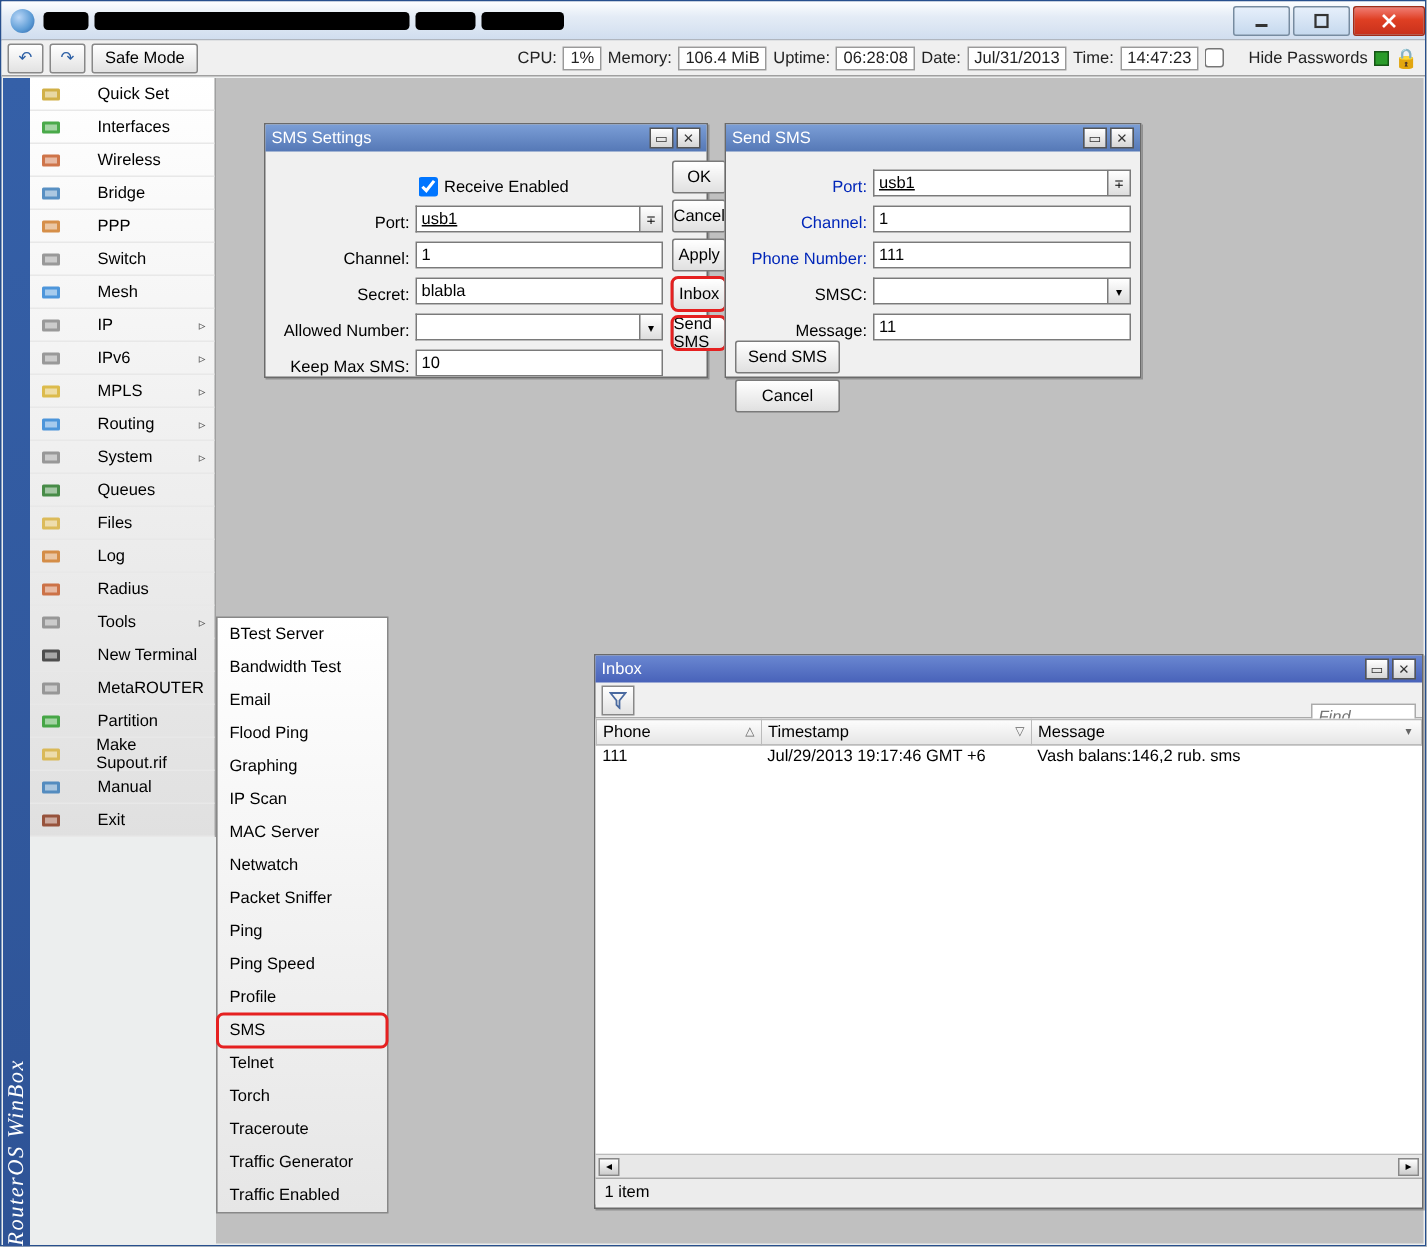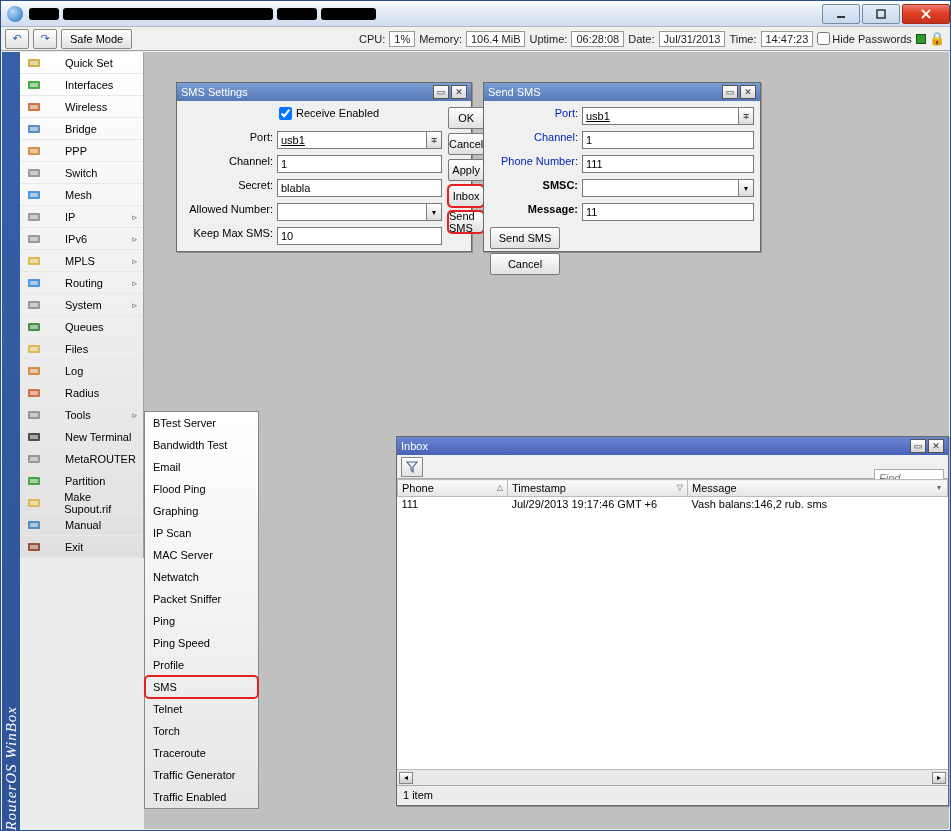--- a/index.html
+++ b/index.html
@@ -14,21 +14,21 @@
 .titlebar .wbtn { width: 38px; height: 20px; display: flex; align-items: center; justify-content: center; border: 1px solid #768ba0; background: linear-gradient(#e6effb, #c6d9ee); cursor: pointer; border-radius: 2px; margin-left: 2px;}
 .titlebar .wbtn.close { background: linear-gradient(#f07c72, #df3f23 45%, #c8311c); color:#fff; border-color:#a02c18; width:48px;}
 .titlebar .wbtn svg { width: 10px; height: 10px; }
 
 
 .toolbar { height: 24px; background: #f0f0f0; border-bottom: 1px solid #a0a0a0; display: flex; align-items: center; padding: 0 4px; gap: 4px; }
 .toolbar .tbtn { height: 20px; border: 1px solid #888; background: linear-gradient(#fff,#e2e2e2); display: flex; align-items: center; justify-content: center; cursor: pointer; padding: 0 8px; border-radius: 2px;}
 .toolbar .tbtn.icon { width: 24px; padding:0;}
 .toolbar .status { margin-left: auto; display: flex; align-items: center; gap: 4px; font-size: 11px; color: #222; }
 .toolbar .status .box { border: 1px solid #999; background: #fff; padding: 1px 4px; color: #222;}
-.toolbar .status label { display:flex; align-items:center; gap:2px;}
+.toolbar .status label { display:flex; align-items:center; gap:16px;}
 .toolbar .status .led { width:10px; height:10px; background:#2a9b2a; border:1px solid #155515;}
 .toolbar .status .lock { color:#c7a836; font-size:13px;}
 
 
 .left-strip { position: absolute; left: 1px; top: 51px; width: 18px; height: 779px; background: linear-gradient(#3560a8,#2e5396); display: flex; align-items: flex-end; justify-content: center; }
 .left-strip span { writing-mode: vertical-rl; transform: rotate(180deg); color: #fff; font-size: 15px; font-family: Georgia, serif; letter-spacing: 1px; padding-bottom: 6px; font-style:italic;}
 
 
 .sidebar { position: absolute; left: 19px; top: 51px; width: 124px; background: linear-gradient(#fff, #e0e0e0); border-right: 1px solid #a0a0a0; }
 .sidebar .item { height: 22px; display: flex; align-items: center; padding: 0 6px; gap: 23px; cursor: pointer; border-bottom: 1px solid #e8e8e8; position:relative;}
@@ -47,35 +47,35 @@
 .subwin { position: absolute; background: #f0f0f0; border: 1px solid #6a6a6a; box-shadow: 1px 1px 0 rgba(0,0,0,0.25); }
 .subwin .swtitle { height: 18px; background: linear-gradient(#7b9ed6, #5578b6); color: #fff; display: flex; align-items: center; padding: 0 4px; font-size: 11px; }
 .subwin .swtitle .swbtns { margin-left: auto; display: flex; gap: 0;}
 .subwin .swtitle .swbtn { width: 16px; height: 14px; background: linear-gradient(#fff,#d5d5d5); border: 1px solid #555; cursor:pointer; display:flex; align-items:center; justify-content:center; font-size:9px; color:#333; margin-left:2px;}
 .subwin .body { padding: 6px; }
 
 
 .sms-settings { left: 32px; top: 30px; width: 296px; height: 170px; }
 .sms-settings .body { display:flex; gap:6px;}
 .form-col { flex:1; }
-.form-row { display:flex; align-items:flex-start; height:24px; gap:4px; }
+.form-row { display:flex; align-items:flex-end; height:24px; gap:4px; }
 .form-row label { width: 90px; text-align: right; color:#000; }
 .form-row input[type=text] { flex:1; border:1px solid #7a7a7a; height:18px; padding:0 3px; background:#fff;}
 .form-row .combo { display:flex; flex:1;}
 .form-row .combo input { flex:1; border:1px solid #7a7a7a; height:18px; padding:0 3px; border-right:none;text-decoration:underline;}
 .form-row .combo .dd { width:16px; height:18px; border:1px solid #7a7a7a; background:linear-gradient(#fff,#ddd); display:flex; align-items:center; justify-content:center; font-size:8px; cursor:pointer;}
 .form-row input[type=checkbox]{ width:13px; height:13px; margin-left:2px;}
 .btn-col { width: 68px; display:flex; flex-direction:column; gap:4px;}
 .wbutton { height: 22px; border:1px solid #7a7a7a; background:linear-gradient(#fff,#e0e0e0); cursor:pointer; border-radius:2px; display:flex; align-items:center; justify-content:center;}
 .wbutton.hl { outline:2px solid #e52020; outline-offset:-1px; border-radius:4px;}
 
 
 .send-sms { left: 339px; top: 30px; width: 278px; height: 170px; }
 .send-sms .form-row label { width: 88px; color:#0026b9; }
-.send-sms .form-row label.black{color:#000;font-weight:bold;}
+.send-sms .form-row label.black{color:#000;}
 .send-sms .btn-col { width:70px;}
 
 
 .inbox-win { left: 252px; top: 384px; width: 553px; height: 370px; }
 .inbox-win .swtitle { background: linear-gradient(#6a87d1, #4862b9); }
 .inbox-win .toolbar2 { height: 24px; border-bottom:1px solid #aaa; display:flex; align-items:center; padding:0 4px; gap:4px;}
 .inbox-win .toolbar2 .filter-btn{ width:22px; height:20px; border:1px solid #888; background:linear-gradient(#fff,#e2e2e2); display:flex; align-items:center; justify-content:center; cursor:pointer;}
 .inbox-win .toolbar2 .find{ margin-left:auto; width:70px; height:18px; border:1px solid #aaa; background:#fff; color:#999; font-style:italic; padding:0 4px;margin-top:22px;}
 .inbox-win .grid { height: 290px; background:#fff; overflow:hidden; position:relative;}
 .inbox-win .grid table { width:100%; border-collapse:collapse;}

